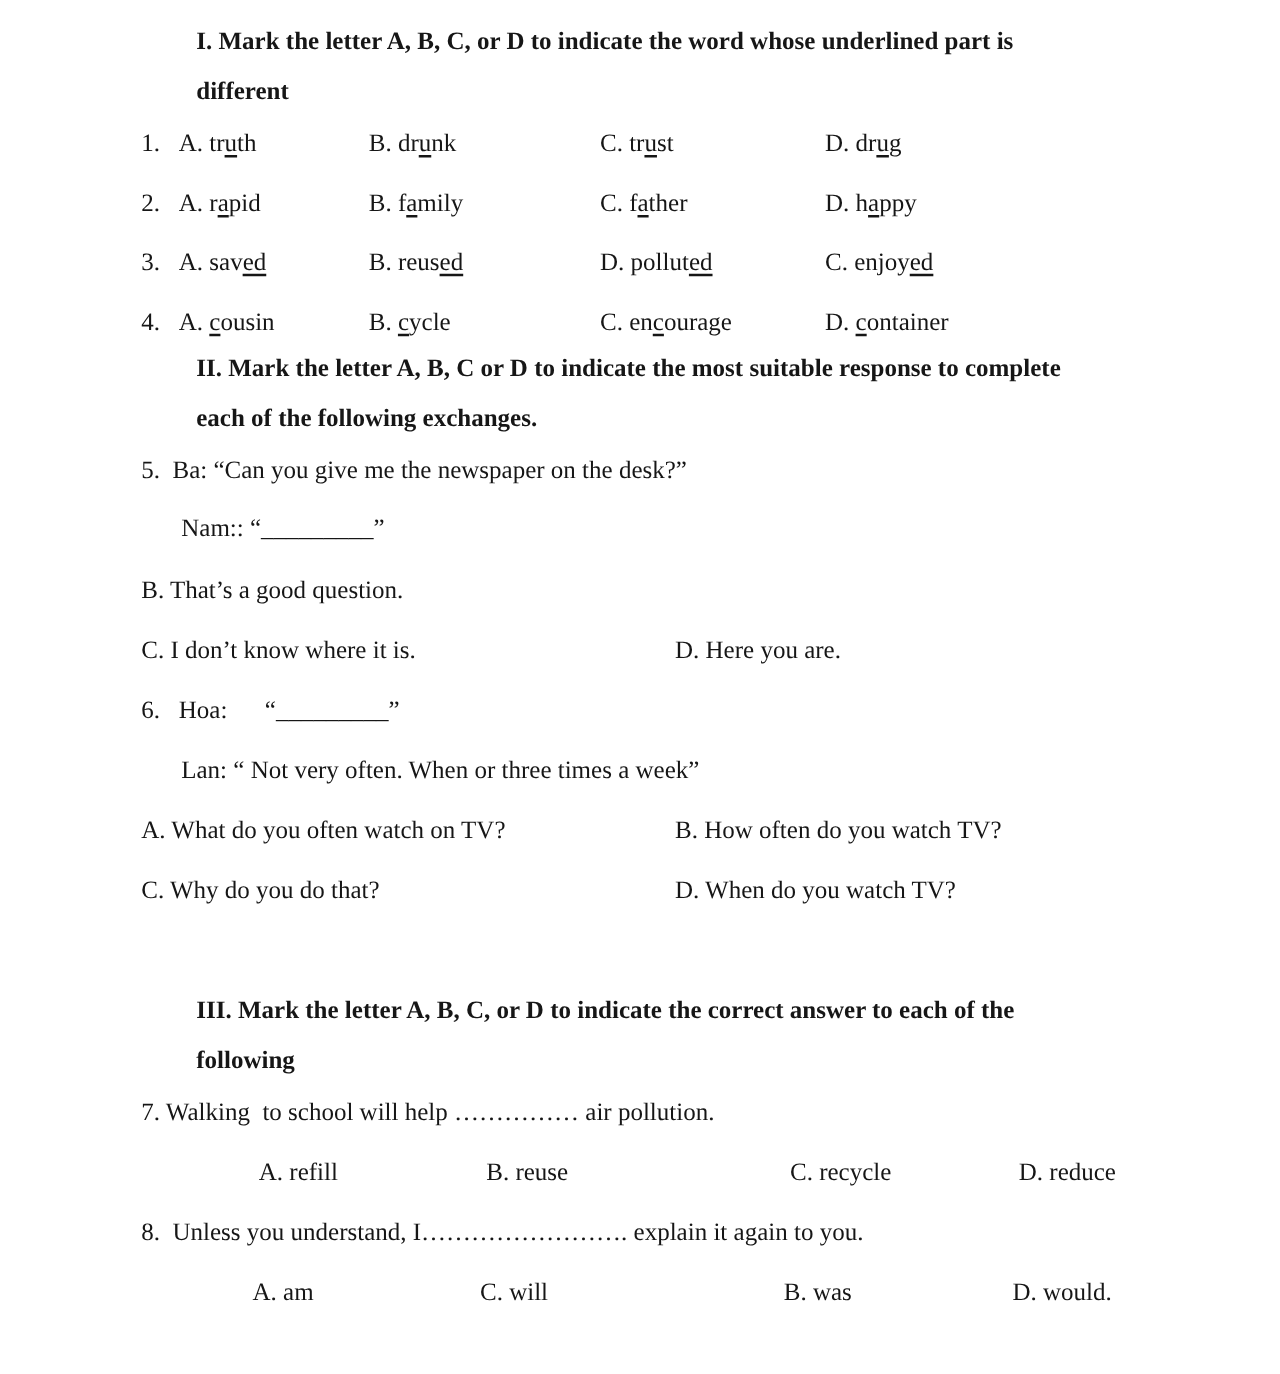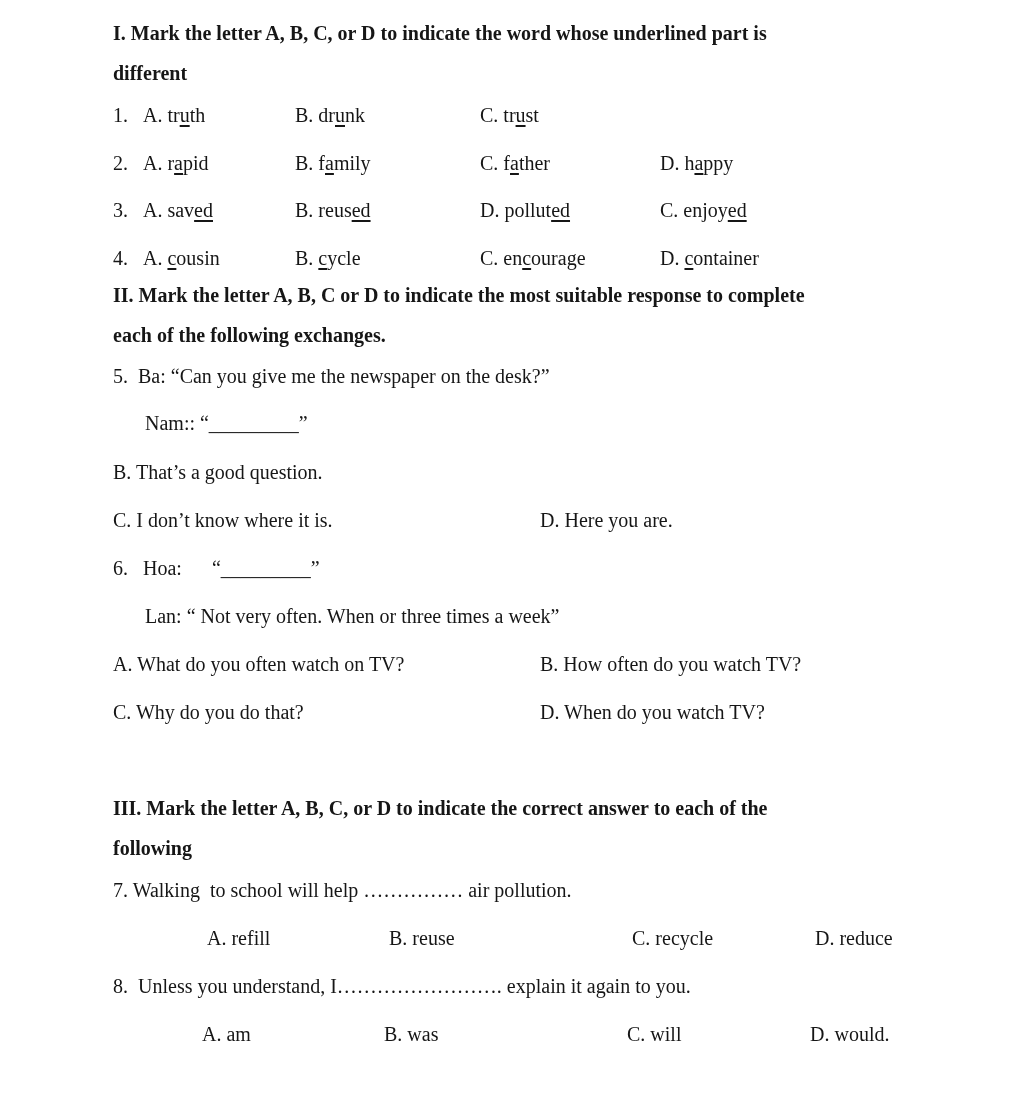--- a/index.html
+++ b/index.html
@@ -1,39 +1,40 @@
 <!DOCTYPE html>
 <html><head>
 <meta charset="utf-8">
 <style>
   html,body{margin:0;padding:0;background:#ffffff;}
   .page{position:relative;width:1024px;height:1099px;background:#ffffff;overflow:hidden;
         font-family:"Liberation Serif","DejaVu Serif",serif;font-size:20px;color:#161616;}
   .line{position:absolute;left:113px;white-space:pre-wrap;line-height:26px;}
-  .bold{font-weight:bold;}
+  .bold{font-weight:bold;margin-left:44px;}
   .indent{left:145px;}
   .row4{display:grid;grid-template-columns:30px 152px 185px 180px auto;width:880px;}
   .opt2{display:grid;grid-template-columns:427px auto;width:880px;}
   .optrow{display:grid;grid-template-columns:182px 243px 183px auto;width:820px;margin-left:32px;}
   .ul{text-decoration:underline;text-underline-offset:3px;}
   .cell{white-space:pre-wrap;}
 </style>
 </head>
 <body>
 
 <div class="page">
 
   <div class="line bold" style="top:20px">I. Mark the letter A, B, C, or D to indicate the word whose underlined part is</div>
   <div class="line bold" style="top:60px">different</div>
 
   <div class="line row4" style="top:102px">
     <span class="cell">1.</span>
     <span class="cell"><span>A. tr</span><span class="ul">u</span><span>th</span></span>
     <span class="cell"><span>B. dr</span><span class="ul">u</span><span>nk</span></span>
     <span class="cell"><span>C. tr</span><span class="ul">u</span><span>st</span></span>
+    <span class="cell"><span>D. dr</span><span class="ul">u</span><span>g</span></span>
   </div>
 
   <div class="line row4" style="top:150px">
     <span class="cell">2.</span>
     <span class="cell"><span>A. r</span><span class="ul">a</span><span>pid</span></span>
     <span class="cell"><span>B. f</span><span class="ul">a</span><span>mily</span></span>
     <span class="cell"><span>C. f</span><span class="ul">a</span><span>ther</span></span>
     <span class="cell"><span>D. h</span><span class="ul">a</span><span>ppy</span></span>
   </div>
 
@@ -84,18 +85,18 @@
   <div class="line optrow" style="top:925px;left:175px">
     <span class="cell">A. refill</span>
     <span class="cell">B. reuse</span>
     <span class="cell">C. recycle</span>
     <span class="cell">D. reduce</span>
   </div>
 
   <div class="line" style="top:973px">8.  Unless you understand, I……………………. explain it again to you.</div>
   <div class="line optrow" style="top:1021px;left:170px">
     <span class="cell">A. am</span>
+    <span class="cell">C. will</span>
     <span class="cell">B. was</span>
-    <span class="cell">C. will</span>
     <span class="cell">D. would.</span>
   </div>
 
 </div>
 
 </body></html>

